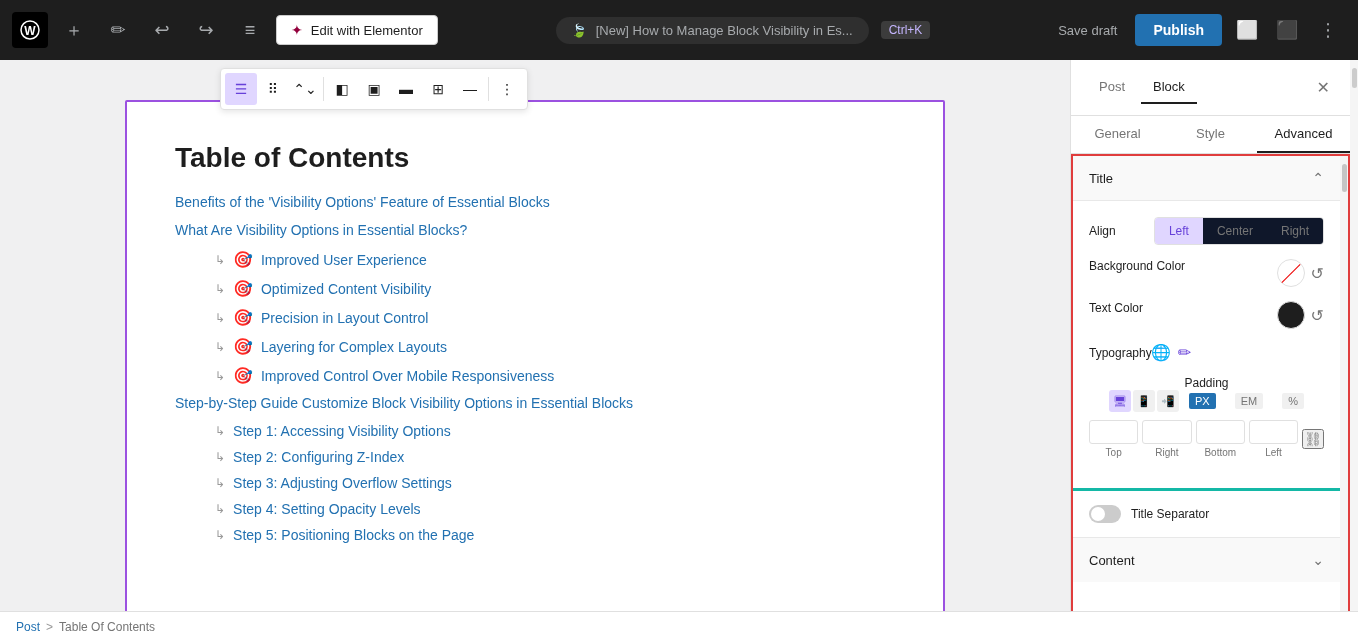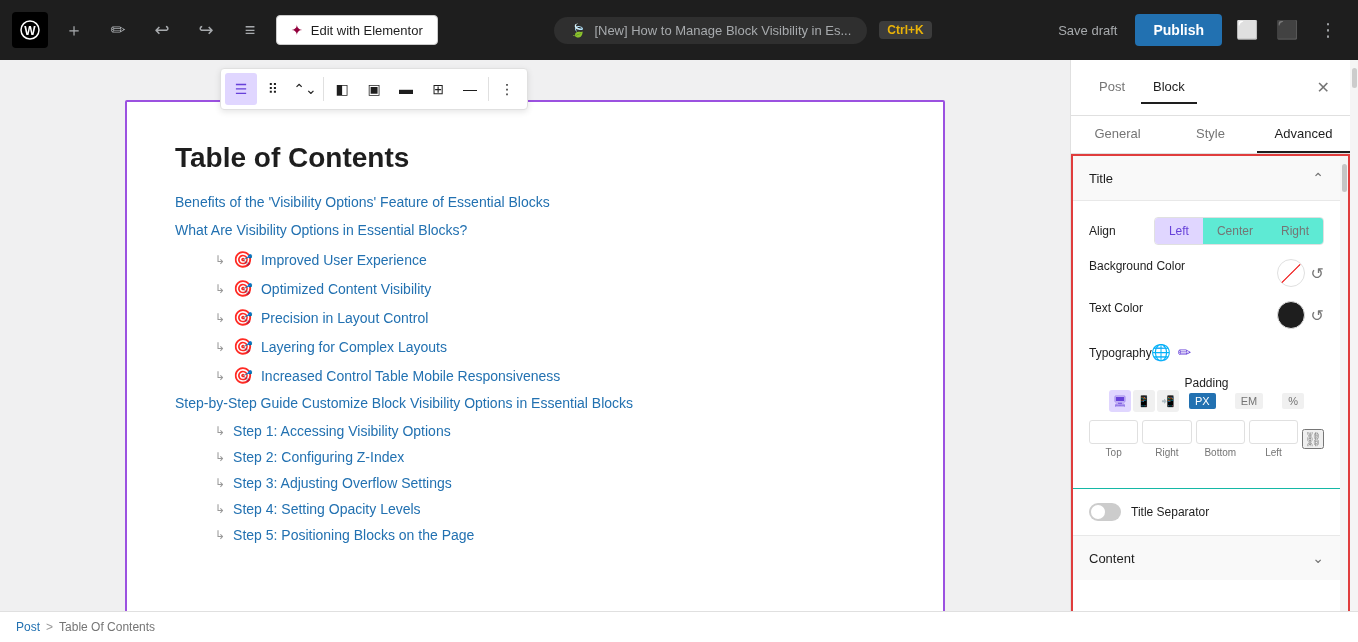--- a/index.html
+++ b/index.html
@@ -31,21 +31,21 @@
     .title-area {
       flex: 1; display: flex; align-items: center; justify-content: center; gap: 12px;
     }
     .title-pill {
       background: #2f2f2f; border-radius: 20px; padding: 6px 16px;
       color: #a7aaad; font-size: 13px; display: flex; align-items: center; gap: 8px;
     }
     .title-pill .leaf-icon { color: #2e7d32; }
     .shortcut-badge {
       background: #3c3c3c; border-radius: 4px; padding: 2px 8px;
-      color: #eab308; font-size: 12px; font-weight: bold;
+      color: #c4b5fd; font-size: 12px;
     }
     .save-draft-btn {
       background: transparent; border: none; color: #a7aaad;
       font-size: 13px; cursor: pointer; padding: 6px 10px;
     }
     .publish-btn {
       background: #2271b1; color: white; border: none; border-radius: 4px;
       padding: 8px 18px; font-size: 14px; font-weight: 600; cursor: pointer;
     }
     .tb-right-icons { display: flex; align-items: center; gap: 4px; }
@@ -151,21 +151,21 @@
 
     
     .control-row {
       display: flex; align-items: center; justify-content: space-between;
       margin-bottom: 14px;
     }
     .control-label { font-size: 12px; color: #1e1e1e; }
     .align-buttons { display: flex; border: 1px solid #e0e0e0; border-radius: 4px; overflow: hidden; }
     .align-btn {
       padding: 6px 14px; font-size: 12px; cursor: pointer;
-      background: #5eead4; border: none; color: #757575;
+      background: #0f172a; border: none; color: #757575;
     }
     .align-btn.active { background: #e0d6ff; color: #6741d9; }
 
     
     .color-row {
       display: flex; align-items: flex-start; justify-content: space-between;
       margin-bottom: 14px;
     }
     .color-label { font-size: 12px; color: #1e1e1e; }
     .color-controls { display: flex; align-items: center; gap: 6px; }
@@ -220,21 +220,21 @@
     .padding-input {
       width: 100%; border: 1px solid #e0e0e0; border-radius: 3px;
       padding: 4px; text-align: center; font-size: 12px; color: #1e1e1e;
     }
     .padding-sublabel { font-size: 10px; color: #757575; margin-top: 3px; }
     .link-icon { cursor: pointer; color: #757575; font-size: 14px; }
 
     
     .toggle-row {
       display: flex; align-items: center; gap: 10px;
-      padding: 14px 16px; border-top: 1px solid #14b8a6;
+      padding: 14px 16px; border-top: 3px solid #14b8a6;
     }
     .toggle-switch {
       width: 32px; height: 18px; background: #ccc; border-radius: 9px;
       position: relative; cursor: pointer;
     }
     .toggle-thumb {
       width: 14px; height: 14px; background: white; border-radius: 50%;
       position: absolute; top: 2px; left: 2px; transition: left 0.2s;
     }
     .toggle-label { font-size: 12px; color: #1e1e1e; }
@@ -348,21 +348,21 @@
           <a class="toc-sub-link" href="#">Precision in Layout Control</a>
         </div>
         <div class="toc-sub-item">
           <span class="sub-arrow">↳</span>
           <span class="target-icon">🎯</span>
           <a class="toc-sub-link" href="#">Layering for Complex Layouts</a>
         </div>
         <div class="toc-sub-item">
           <span class="sub-arrow">↳</span>
           <span class="target-icon">🎯</span>
-          <a class="toc-sub-link" href="#">Increased Control Table Mobile Responsiveness</a>
+          <a class="toc-sub-link" href="#">Improved Control Over Mobile Responsiveness</a>
         </div>
       </div>
 
       <a class="toc-link" href="#">Step-by-Step Guide Customize Block Visibility Options in Essential Blocks</a>
 
       <div class="toc-numbered-list">
         <div class="toc-numbered-item">
           <span class="sub-arrow">↳</span>
           <a class="step-link" href="#">Step 1: Accessing Visibility Options</a>
         </div>

